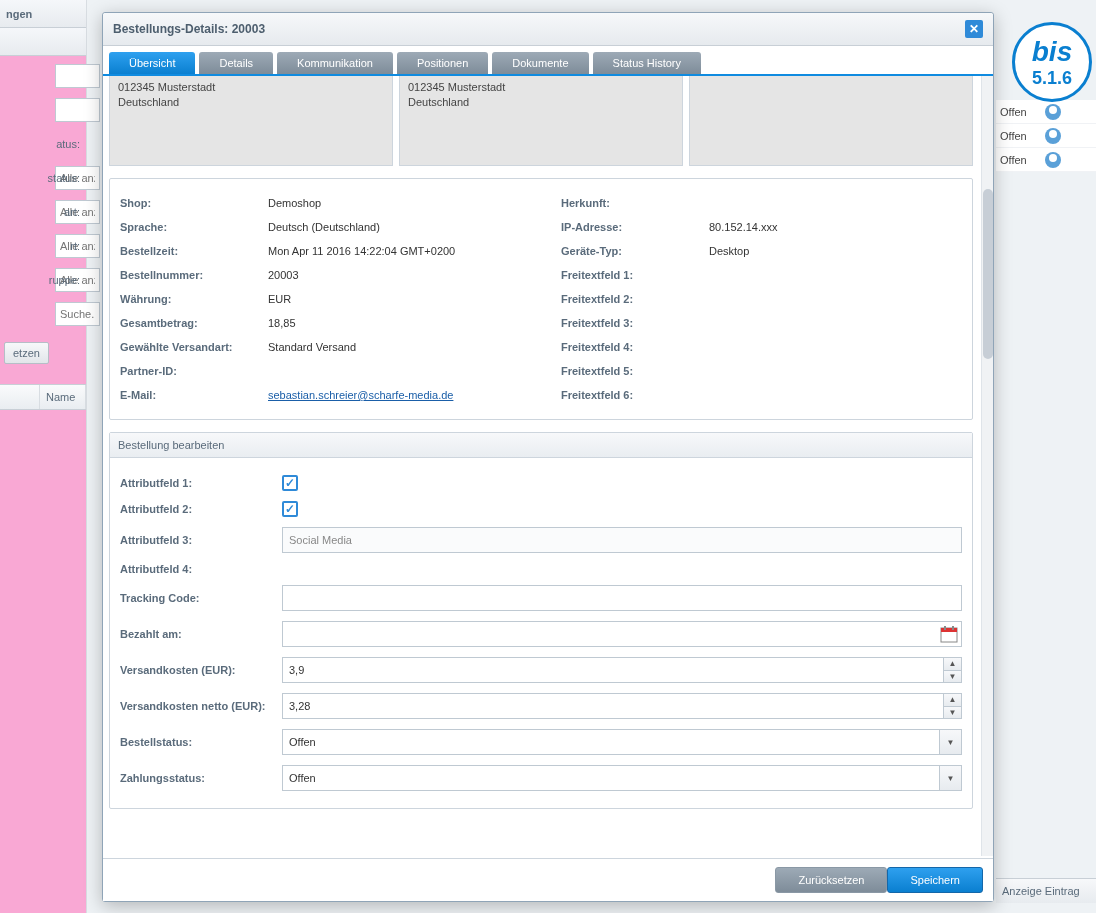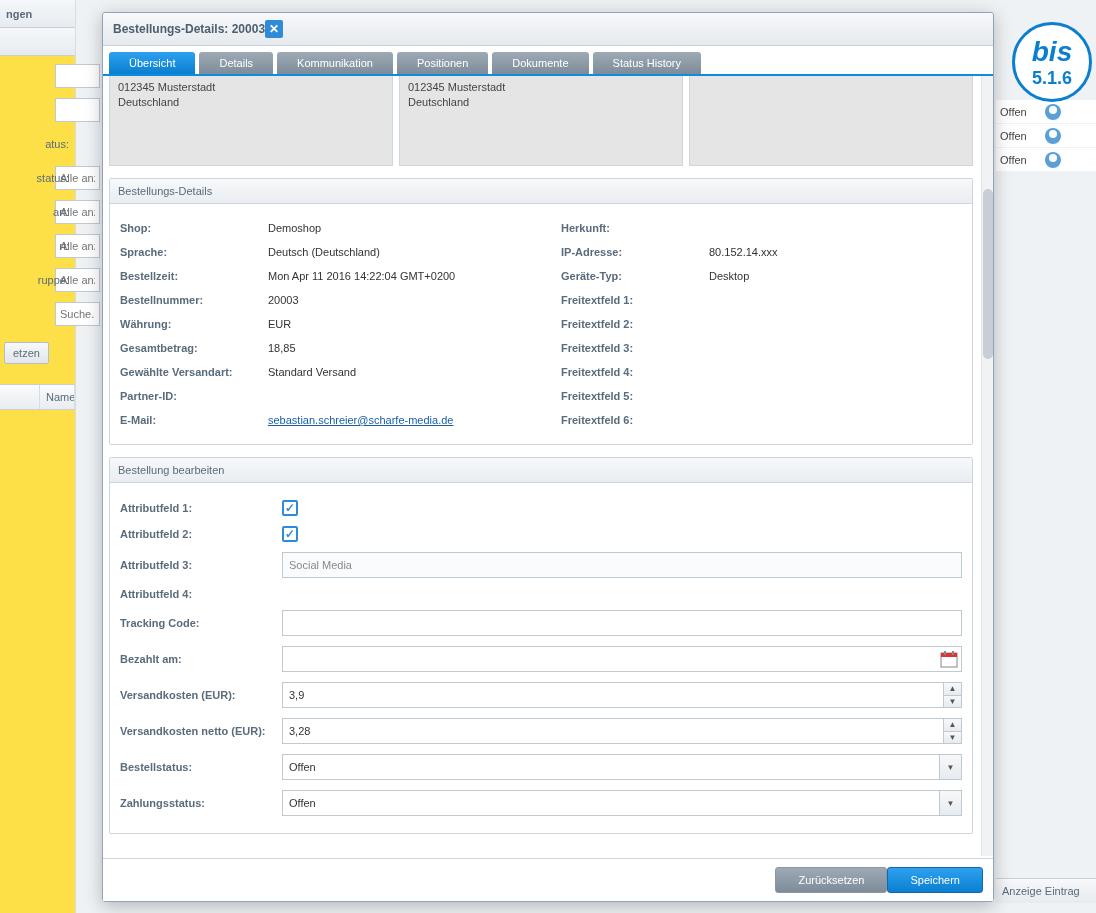--- a/index.html
+++ b/index.html
@@ -1,39 +1,39 @@
 <!DOCTYPE html>
 <html><head>
 <meta charset="utf-8">
 <style>
   * { box-sizing: border-box; margin: 0; padding: 0; }
   body { font-family: Arial, Helvetica, sans-serif; font-size: 11px; color: #444; background: #eef2f5; width: 1096px; height: 913px; overflow: hidden; position: relative; }
 
   
-  .bg-left { position: absolute; left: 0; top: 0; width: 76px; height: 100%; background: #fde047; border-right: 1px solid #d8dde2; }
+  .bg-left { position: absolute; left: 0; top: 0; width: 87px; height: 100%; background: #f9a8d4; border-right: 1px solid #d8dde2; }
   .bg-left-header { background: linear-gradient(#f5f7fa,#e7ebef); border-bottom:1px solid #c8cfd6; height: 28px; line-height:28px; padding-left:6px; color:#5a6b7b; font-weight:bold; overflow:hidden; }
   .bg-left-body { padding: 8px 0 0 0; }
   .bg-left .lbl { color:#5a6b7b; text-align:right; padding:6px 6px 0 0; height:34px; overflow:hidden; white-space:nowrap; }
   .bg-left .inp { position:absolute; left:55px; width:45px; }
   .bg-left input { width:100%; height:24px; border:1px solid #bfc9d2; background:#fff; padding:0 4px; color:#999; font-size:11px; }
   .bg-left .row { position: relative; height: 34px; }
   .bg-reset-btn { display:inline-block; background:linear-gradient(#f7f8fa,#e2e6ea); border:1px solid #b6bec7; border-radius:2px; padding:4px 8px; margin:6px 0 0 4px; color:#5a6b7b; overflow:hidden; }
   .bg-grid-head { margin-top:18px; background:linear-gradient(#fafbfc,#e9edf1); border-top:1px solid #c8cfd6; border-bottom:1px solid #c8cfd6; height:26px; display:flex; }
   .bg-grid-head .col { border-right:1px solid #d8dde2; padding:6px 6px; color:#5a6b7b; white-space:nowrap; overflow:hidden; }
 
   
   .bg-right { position: absolute; right: 0; top: 100px; width: 100px; }
   .bg-right .row { display:flex; align-items:center; height:24px; border-bottom:1px solid #f0f2f5; background:#fff; padding-left:4px; gap:18px; }
   .avatar-ico { width:16px; height:16px; border-radius:50%; background:#5aa0d8; display:inline-block; position:relative; }
   .avatar-ico::after { content:""; position:absolute; width:8px; height:8px; border-radius:50%; background:#fff; left:4px; top:2px; }
   .bg-right-footer { position:absolute; right:0; bottom:10px; width:100px; background:linear-gradient(#f7f8fa,#e7ebef); border-top:1px solid #c8cfd6; padding:6px; color:#5a6b7b; white-space:nowrap; overflow:hidden; }
 
   
   .modal { position:absolute; left:102px; top:12px; width:892px; height:890px; background:#fff; border:1px solid #8fa4b7; border-radius:3px; box-shadow:0 4px 18px rgba(0,0,0,.25); display:flex; flex-direction:column; }
-  .modal-header { background:linear-gradient(#f6f8fa,#e6eaee); border-bottom:1px solid #c8cfd6; padding:7px 10px; display:flex; align-items:center; justify-content:flex-start; border-radius:3px 3px 0 0; }
+  .modal-header { background:linear-gradient(#f6f8fa,#e6eaee); border-bottom:1px solid #c8cfd6; padding:7px 10px; display:flex; align-items:center; justify-content:space-between; border-radius:3px 3px 0 0;gap:12px; }
   .modal-title { color:#4d5e6e; font-weight:bold; font-size:12px; }
   .close-btn { width:18px; height:18px; background:#2f8ad8; border-radius:2px; color:#fff; font-weight:bold; display:flex; align-items:center; justify-content:center; cursor:pointer; font-size:12px; }
 
   .tabbar { padding:6px 6px 0 6px; background:#fff; border-bottom:2px solid #0f8be0; display:flex; gap:4px; }
   .tab { background:linear-gradient(#9daab6,#7e8c99); color:#fff; padding:5px 20px; border-radius:3px 3px 0 0; cursor:pointer; font-size:11px; }
   .tab.active { background:linear-gradient(#2ea0ef,#0a7fd0); }
 
   .modal-body { flex:1; overflow:hidden; position:relative; padding:0 6px 6px 6px; }
   .scroll-area { height:100%; overflow:hidden; position:relative; }
   .scrollbar { position:absolute; right:0; top:-2px; width:12px; height:100%; background:#f0f2f4; border-left:1px solid #dfe4e9; }
@@ -166,21 +166,20 @@
           <div>Deutschland</div>
         </div>
         <div class="box3">
           <div>012345 Musterstadt</div>
           <div>Deutschland</div>
         </div>
         <div class="box3"></div>
       </div>
 
       <div class="panel">
-        <div class="panel-h">Bestellungs-Details</div>
         <div class="panel-b">
           <div class="details-grid">
             <div class="kv">
               <div class="r">
                   <div class="k">Shop:</div>
                   <div class="v">Demoshop</div>
                 </div>
               <div class="r">
                   <div class="k">Sprache:</div>
                   <div class="v">Deutsch (Deutschland)</div>

